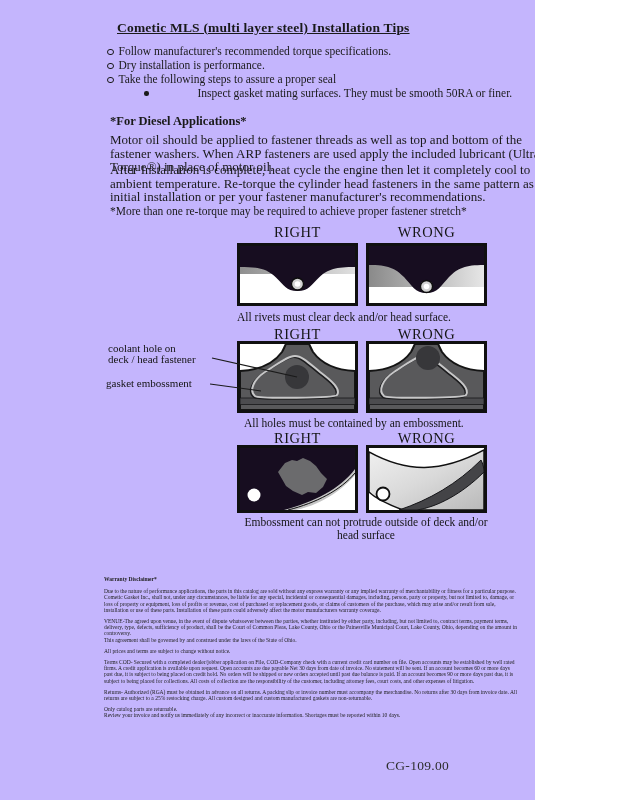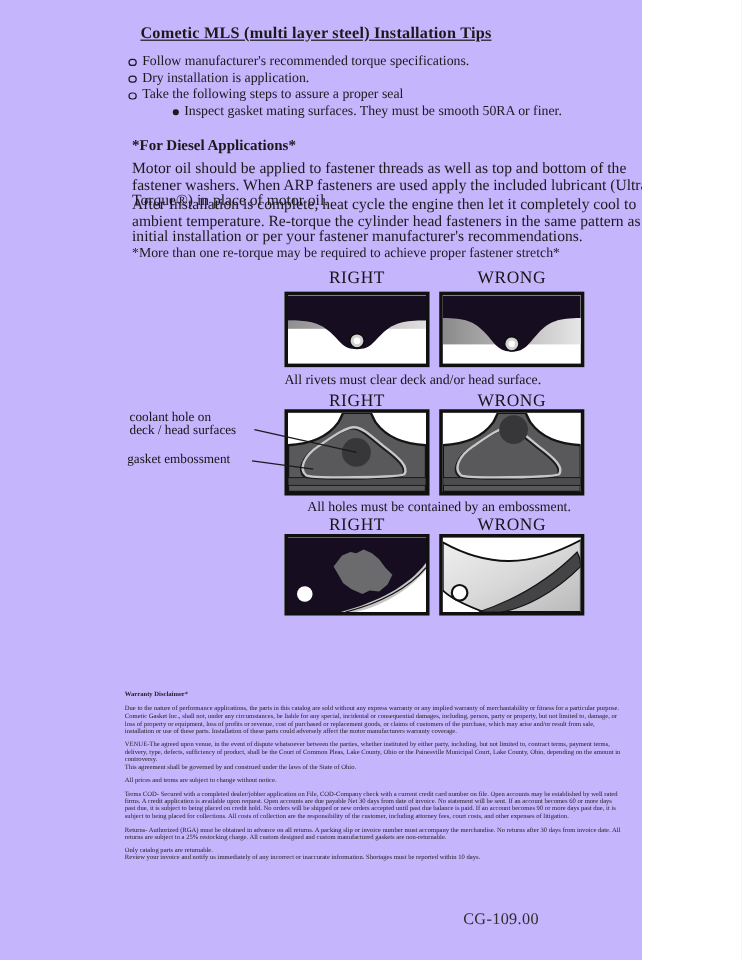--- a/index.html
+++ b/index.html
@@ -6,42 +6,42 @@
   .page{position:relative;width:535px;height:800px;background:#c4b5fd;
         font-family:Liberation Serif, serif;color:#1a1a1a;overflow:hidden;}
 
   .title{position:absolute;left:117px;top:20px;font-size:13.5px;font-weight:bold;
          text-decoration:underline;letter-spacing:.2px;}
 
   .bullets{position:absolute;left:107px;top:44px;width:475px;font-size:11.5px;line-height:14px;}
   .b-row{display:flex;align-items:flex-start;}
   .b-mark{flex:none;width:4.5px;height:4.5px;border:1px solid #1a1a1a;border-radius:50%;
           margin:4.5px 5px 0 0;}
-  .b-row.sub{margin-left:37px;}
+  .b-row.sub{margin-left:37px;gap:44px;}
   .b-row.sub .b-mark{background:#1a1a1a;border:none;width:4.5px;height:4.5px;margin-top:5px;}
 
   .diesel-h{position:absolute;left:110px;top:114px;font-size:12.5px;font-weight:bold;}
   .para{position:absolute;left:110px;width:452px;font-size:13px;line-height:13.5px;margin:0;}
   .p1{top:133px;} .p2{top:163px;}
   .note{position:absolute;left:110px;top:205px;font-size:11.5px;}
 
   .fig-label{position:absolute;width:121px;text-align:center;font-size:14.5px;
              letter-spacing:.5px;color:#161616;}
   .fl-r1{top:224px;} .fl-r2{top:326px;} .fl-r3{top:430px;}
   .fl-a{left:237px;} .fl-b{left:366px;}
 
   .panel{position:absolute;width:121px;box-sizing:border-box;border:3px solid #101010;
          background:#fff;overflow:hidden;}
   .panel svg{display:block;width:100%;height:100%;}
   .pn-r1{top:243px;height:63px;} .pn-r2{top:341px;height:72px;} .pn-r3{top:445px;height:68px;}
   .pn-a{left:237px;} .pn-b{left:366px;}
 
   .caption{position:absolute;font-size:11.5px;color:#141414;text-align:center;}
   .cap1{left:237px;top:311px;}
-  .cap2{left:256px;top:417px;}
+  .cap2{left:244px;top:417px;}
   .cap3{left:237px;top:516px;width:258px;line-height:13px;}
 
   .side-label{position:absolute;width:102px;text-align:left;font-size:11px;
               line-height:11px;color:#141414;}
   .lbl-coolant{left:108px;top:343px;}
   .lbl-emboss{left:106px;top:378px;}
 
   .leader-overlay{position:absolute;left:0;top:0;width:618px;height:800px;pointer-events:none;}
 
   .disclaimer{position:absolute;left:104px;top:576px;width:414px;font-size:5.5px;
@@ -60,21 +60,21 @@
 
   <div class="title">Cometic MLS (multi layer steel) Installation Tips</div>
 
   <div class="bullets">
     <div class="b-row">
       <span class="b-mark"></span>
       <span>Follow manufacturer's recommended torque specifications.</span>
     </div>
     <div class="b-row">
       <span class="b-mark"></span>
-      <span>Dry installation is application.</span>
+      <span>Dry installation is performance.</span>
     </div>
     <div class="b-row">
       <span class="b-mark"></span>
       <span>Take the following steps to assure a proper seal</span>
     </div>
     <div class="b-row sub">
       <span class="b-mark"></span>
       <span>Inspect gasket mating surfaces.  They must be smooth 50RA or finer.</span>
     </div>
   </div>
@@ -115,21 +115,21 @@
       <circle cx="57.5" cy="40.5" r="2.8" fill="#ffffff"></circle>
     </svg>
   </div>
   <div class="caption cap1">All rivets must clear deck and/or head surface.</div>
 
   <div class="fig-label fl-r2 fl-a">RIGHT</div>
   <div class="fig-label fl-r2 fl-b">WRONG</div>
 
   <div class="side-label lbl-coolant">
     <div>coolant hole on</div>
-    <div>deck / head surfaces</div>
+    <div>deck / head fastener</div>
   </div>
   <div class="side-label lbl-emboss">gasket embossment</div>
 
   <div class="panel pn-r2 pn-a">
     <svg viewBox="0 0 115 66" preserveAspectRatio="none">
       <path d="M0,66 L0,27 C21,26 34,19 42,8 C44,4.5 45,1.5 46,0 L69,0 C70,1.5 71,4.5 73,8 C81,19 94,26 115,27 L115,66 Z" fill="#59595b" stroke="#141414" stroke-width="2"></path>
       <rect x="0" y="54" width="115" height="6.5" fill="#4c4c4f" stroke="#18181b" stroke-width="0.8"></rect>
       <path d="M15,52 C9,47 13,36 25,28 C37,20 48,12 55,12 C62,12 69,19 80,28 C92,37 101,45 97,51 C95,54 19,55 15,52 Z" fill="none" stroke="#1c1c1e" stroke-width="2" transform="translate(-1.3,1)"></path>
       <path d="M15,52 C9,47 13,36 25,28 C37,20 48,12 55,12 C62,12 69,19 80,28 C92,37 101,45 97,51 C95,54 19,55 15,52 Z" fill="none" stroke="#c7c7c8" stroke-width="2"></path>
       <circle cx="57" cy="33" r="12" fill="#37373a"></circle>
@@ -166,20 +166,21 @@
           <stop offset="0" stop-color="#f0f0f0"></stop>
             <stop offset="0.5" stop-color="#d9d9d9"></stop>
             <stop offset="1" stop-color="#b9b9b9"></stop>
         </linearGradient>
       </defs>
       <path d="M0,4 C38,25 72,25 115,2 L115,62 L34,62 C18,56 6,50 0,44 Z" fill="url(#g3b)" stroke="#101010" stroke-width="1.5"></path>
       <path d="M30,62 C60,52 88,36 112,12 C114,16 115,20 115,24 C93,46 68,59 48,62 Z" fill="#444447" stroke="#151518" stroke-width="1"></path>
       <circle cx="14" cy="46" r="6.5" fill="#ffffff" stroke="#101010" stroke-width="1.8"></circle>
     </svg>
   </div>
+  <div class="caption cap3">Embossment can not protrude outside of deck and/or head surface</div>
 
   <svg class="leader-overlay">
     <line x1="212" y1="358" x2="297" y2="377" stroke="#1a1a1a" stroke-width="1.1"></line>
     <line x1="210" y1="384" x2="261" y2="391" stroke="#1a1a1a" stroke-width="1.1"></line>
   </svg>
 
   <div class="disclaimer">
     <p class="disc-h">Warranty Disclaimer*</p>
     <p class="disc-p">Due to the nature of performance applications, the parts in this catalog are sold without any express warranty or any implied warranty of merchantability or fitness for a particular purpose.  Cometic Gasket Inc., shall not, under any circumstances, be liable for any special, incidental or consequential damages, including, person, party or property, but not limited to, damage, or loss of property or equipment, loss of profits or revenue, cost of purchased or replacement goods, or claims of customers of the purchase, which may arise and/or result from sale, installation or use of these parts.  Installation of these parts could adversely affect the motor manufacturers warranty coverage.</p>
     <p class="disc-p tight">VENUE-The agreed upon venue, in the event of dispute whatsoever between the parties, whether instituted by either party, including, but not limited to, contract terms, payment terms, delivery, type, defects, sufficiency of product, shall be the Court of Common Pleas, Lake County, Ohio or the Painesville Municipal Court, Lake County, Ohio, depending on the amount in controversy.</p>

